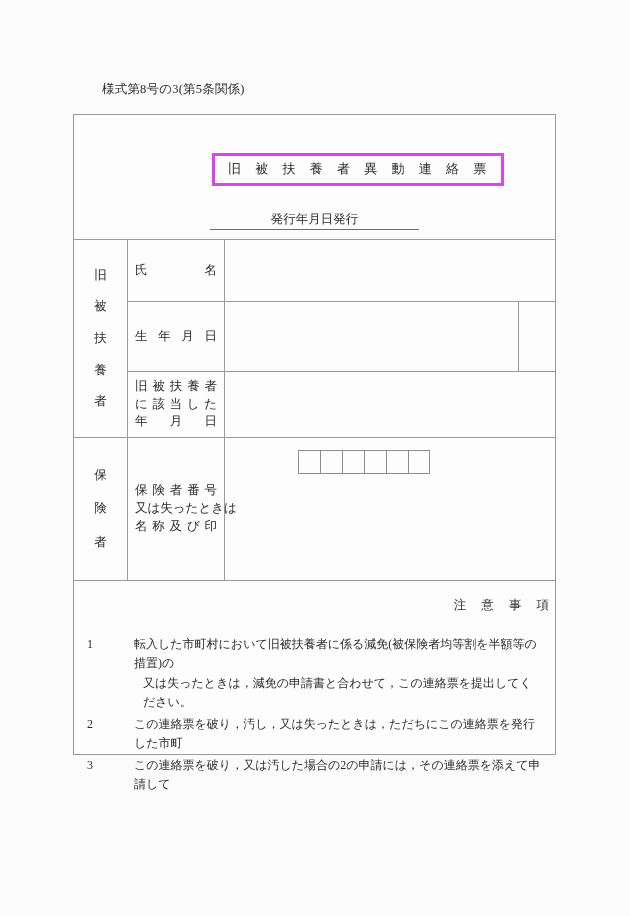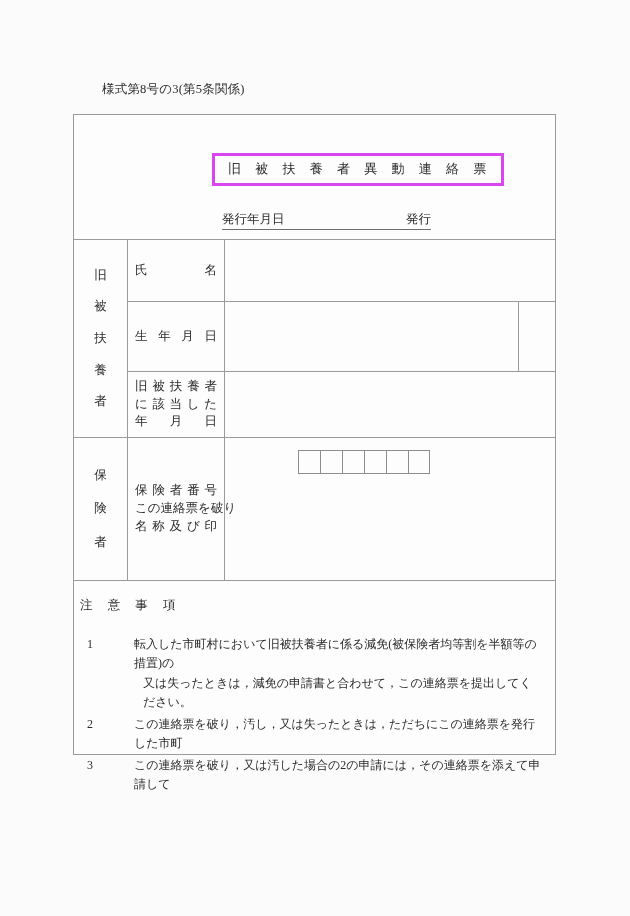--- a/index.html
+++ b/index.html
@@ -56,26 +56,25 @@
     letter-spacing: 5.5px;
     white-space: nowrap;
     background: #fdfdfd;
   }
   .issue-line {
     position: absolute;
     left: 136px;
     top: 96px;
     width: 209px;
     display: flex;
-    justify-content: space-between;
+    justify-content: center;
     border-bottom: 1px solid #6d6d6d;
     padding-bottom: 1px;
     font-size: 12.5px;
     white-space: nowrap;
-    margin-left: 12px;
   }
 
   
   .grid-row {
     display: flex;
     border-bottom: 1px solid #9a9a9a;
     box-sizing: border-box;
   }
 
   
@@ -160,21 +159,21 @@
     background: #fdfdfd;
   }
   .num-boxes .nb:last-child { border-right: 1px solid #8d8d8d; }
 
   
   .notice {
     padding: 16px 0 0 0;
     box-sizing: border-box;
   }
   .notice-title {
-    text-align: left;
+    text-align: right;
     font-size: 12.5px;
     letter-spacing: 6px;
     padding-left: 6px;
     margin-bottom: 21px;
     white-space: nowrap;
   }
   .notice-list {
     font-size: 12px;
     line-height: 1.62;
     padding: 0 13px 0 11px;
@@ -278,21 +277,21 @@
       <div class="row r-insurer">
         <div class="cell-label">
           <div class="justify-line">
             <i>保</i>
             <i>険</i>
             <i>者</i>
             <i>番</i>
             <i>号</i>
           </div>
           <div class="justify-line">
-            <i>この連絡票を破り</i>
+            <i>又は失ったときは</i>
           </div>
           <div class="justify-line">
             <i>名</i>
             <i>称</i>
             <i>及</i>
             <i>び</i>
             <i>印</i>
           </div>
         </div>
         <div class="cell-value">

